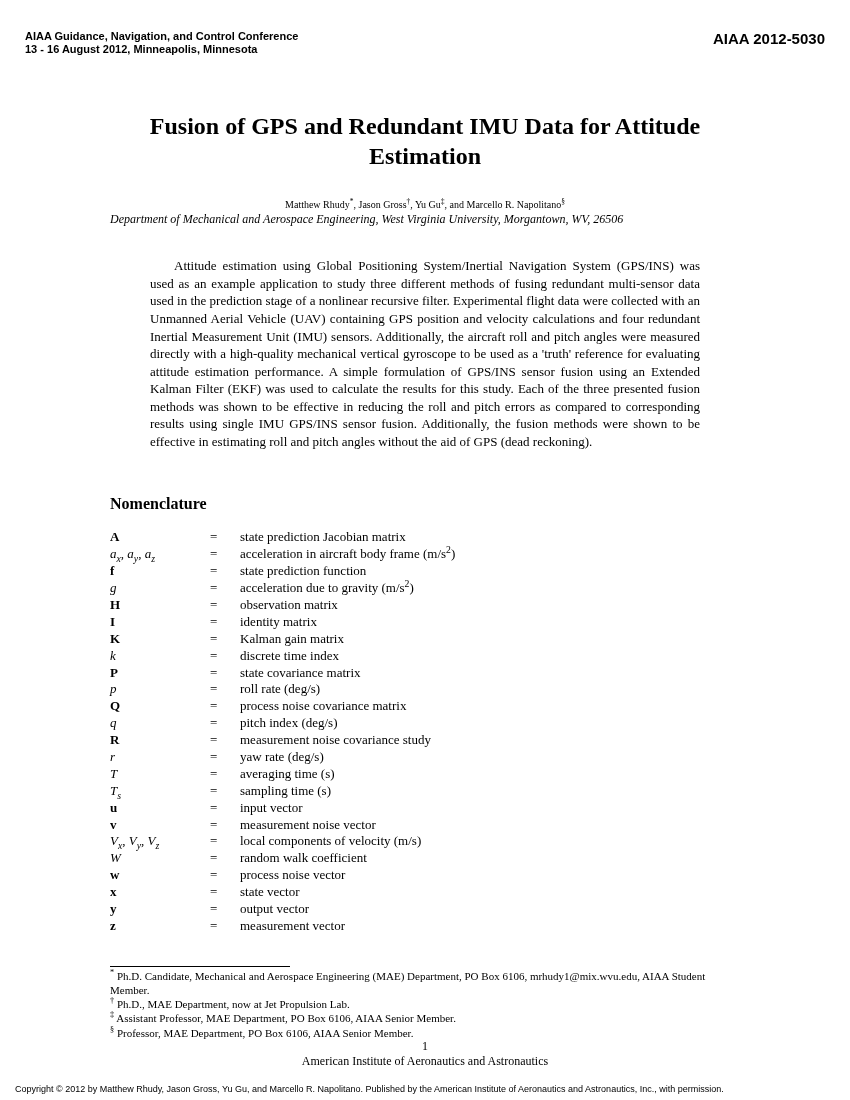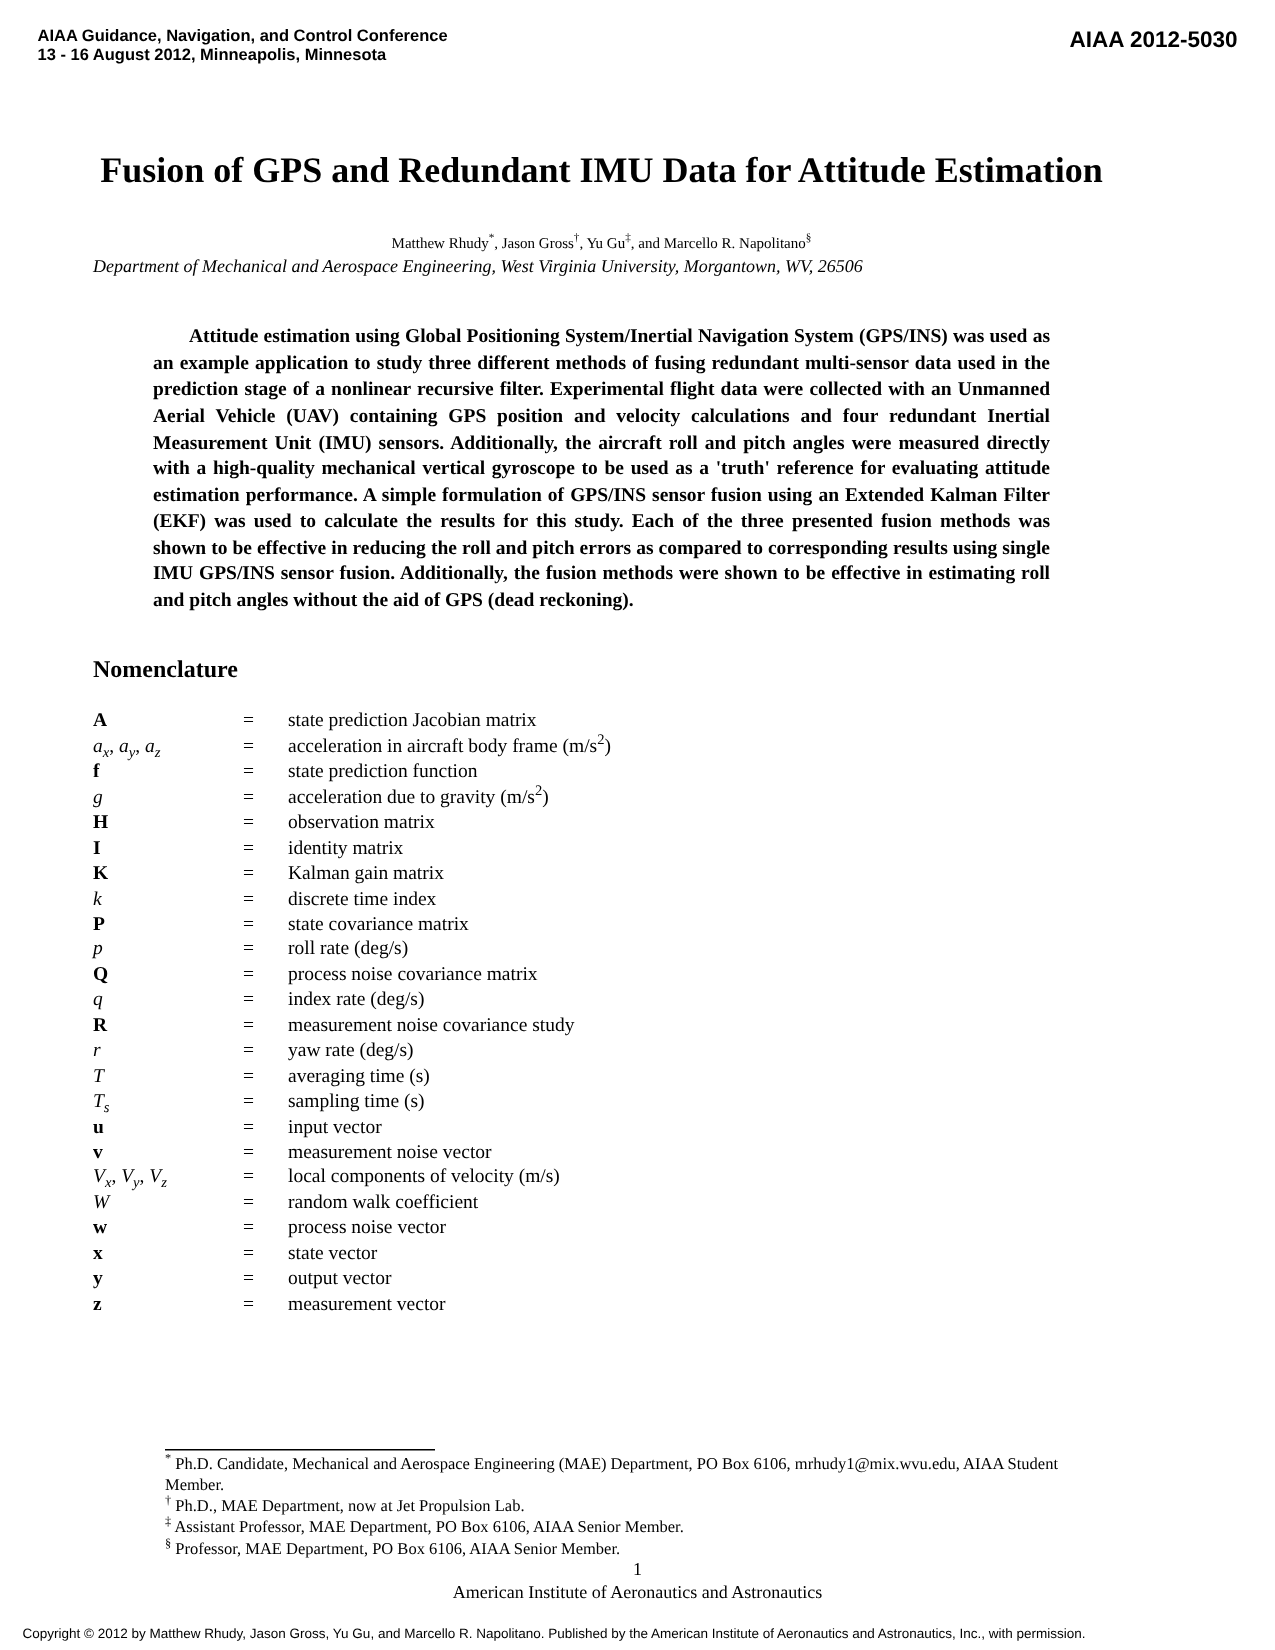--- a/index.html
+++ b/index.html
@@ -11,32 +11,33 @@
     width: 850px;
     height: 1100px;
     position: relative;
     font-size: 13px;
   }
   .header {
     display: flex;
     justify-content: space-between;
     padding: 18px 25px 0 25px;
     font-family: Arial, Helvetica, sans-serif;
+    margin-top: 12px;
   }
   .header-left {
     font-size: 11px;
     font-weight: bold;
     line-height: 1.2;
   }
   .header-right {
     font-size: 15px;
     font-weight: bold;
   }
   .content {
-    padding: 55px 110px 0 62px;
+    padding: 55px 110px 0 110px;
   }
   .title {
     text-align: center;
     font-size: 24px;
     font-weight: bold;
     line-height: 1.25;
     margin-bottom: 28px;
   }
   .authors {
     text-align: center;
@@ -44,25 +45,25 @@
     margin-bottom: 2px;
   }
   .affiliation {
     text-align: left;
     font-style: italic;
     font-size: 12px;
     margin-bottom: 30px;
   }
   .abstract {
     font-size: 13px;
-    font-weight: bold;
+    font-weight: normal;
     text-align: justify;
     line-height: 1.35;
     padding: 0 40px;
-    margin-bottom: 30px;
+    margin-bottom: 45px;
   }
   .abstract .indent {
     display: inline-block;
     width: 24px;
   }
   .section-heading {
     text-align: left;
     font-size: 16px;
     font-weight: bold;
     margin-bottom: 16px;
@@ -201,21 +202,21 @@
         <div class="nom-def">roll rate (deg/s)</div>
       </div>
       <div class="nom-row">
         <div class="nom-sym"><span class="bold">Q</span></div>
         <div class="nom-eq">=</div>
         <div class="nom-def">process noise covariance matrix</div>
       </div>
       <div class="nom-row">
         <div class="nom-sym"><span class="ital">q</span></div>
         <div class="nom-eq">=</div>
-        <div class="nom-def">index rate (deg/s)</div>
+        <div class="nom-def">pitch index (deg/s)</div>
       </div>
       <div class="nom-row">
         <div class="nom-sym"><span class="bold">R</span></div>
         <div class="nom-eq">=</div>
         <div class="nom-def">measurement noise covariance study</div>
       </div>
       <div class="nom-row">
         <div class="nom-sym"><span class="ital">r</span></div>
         <div class="nom-eq">=</div>
         <div class="nom-def">yaw rate (deg/s)</div>

